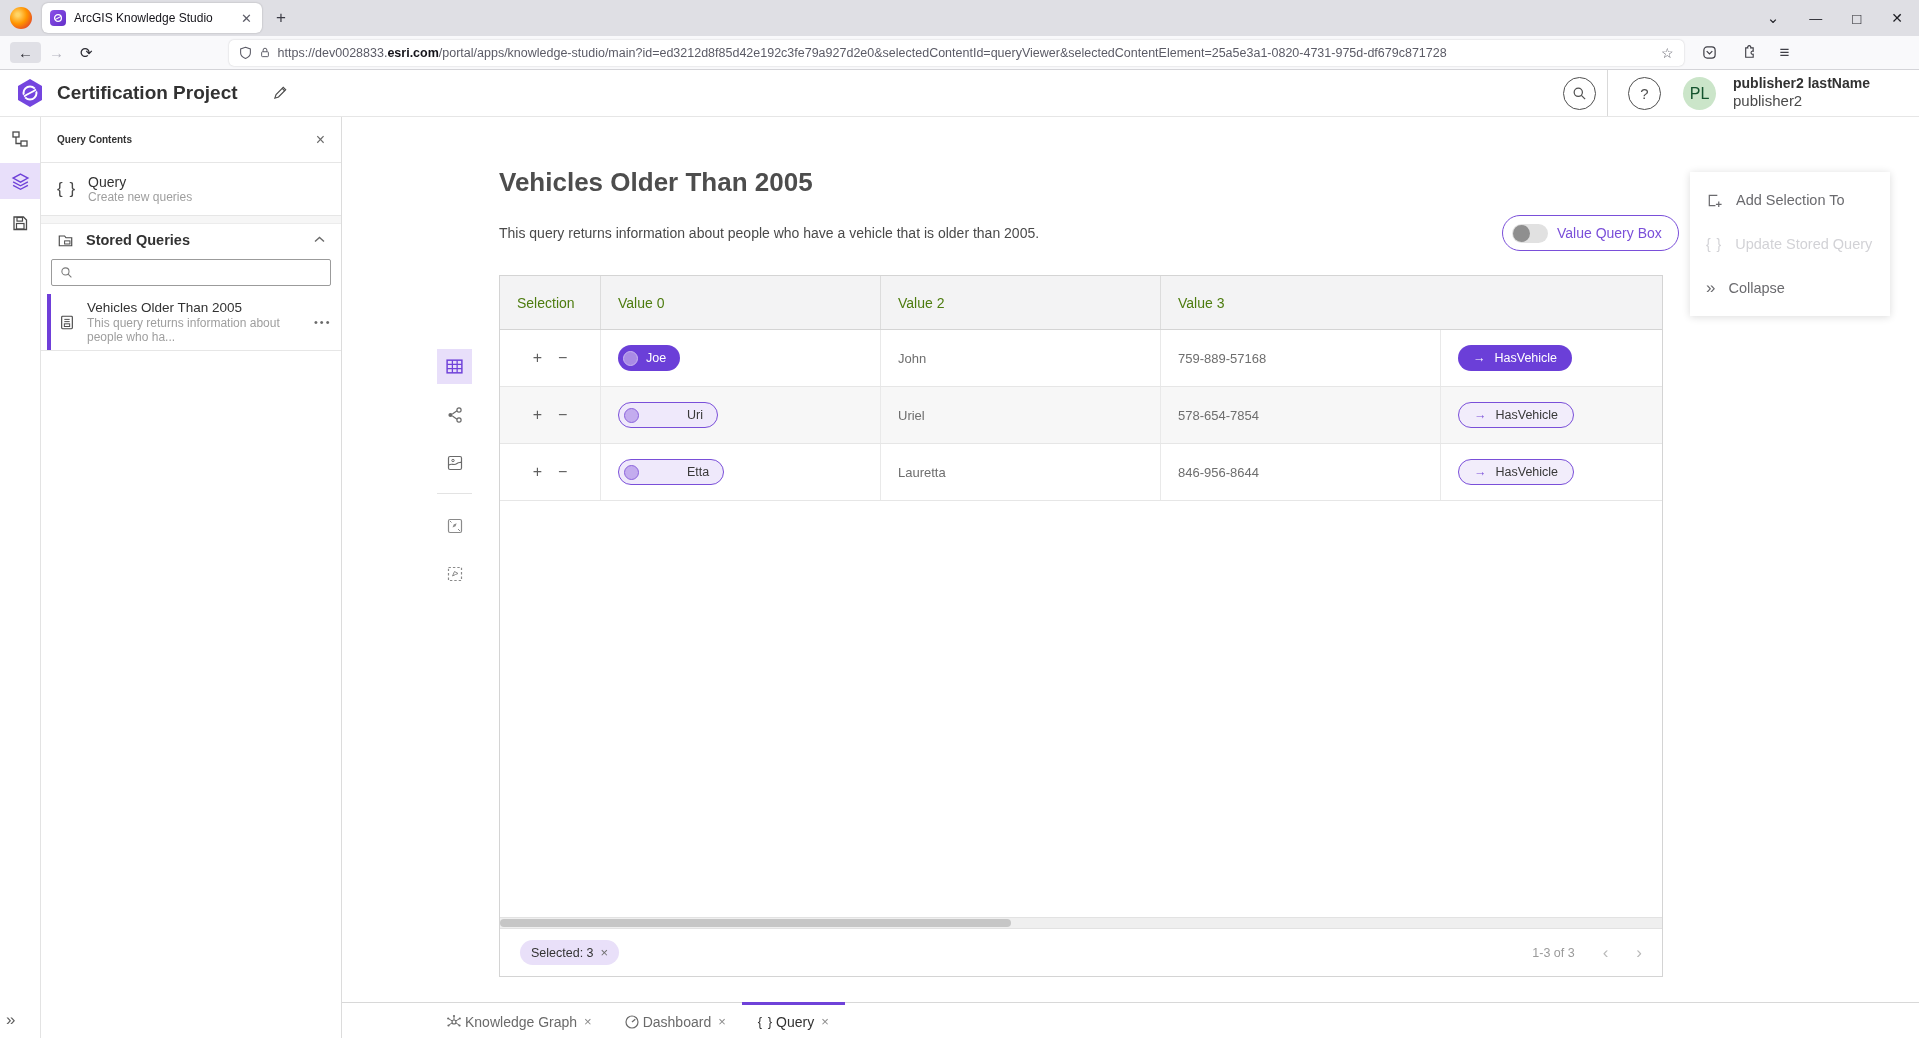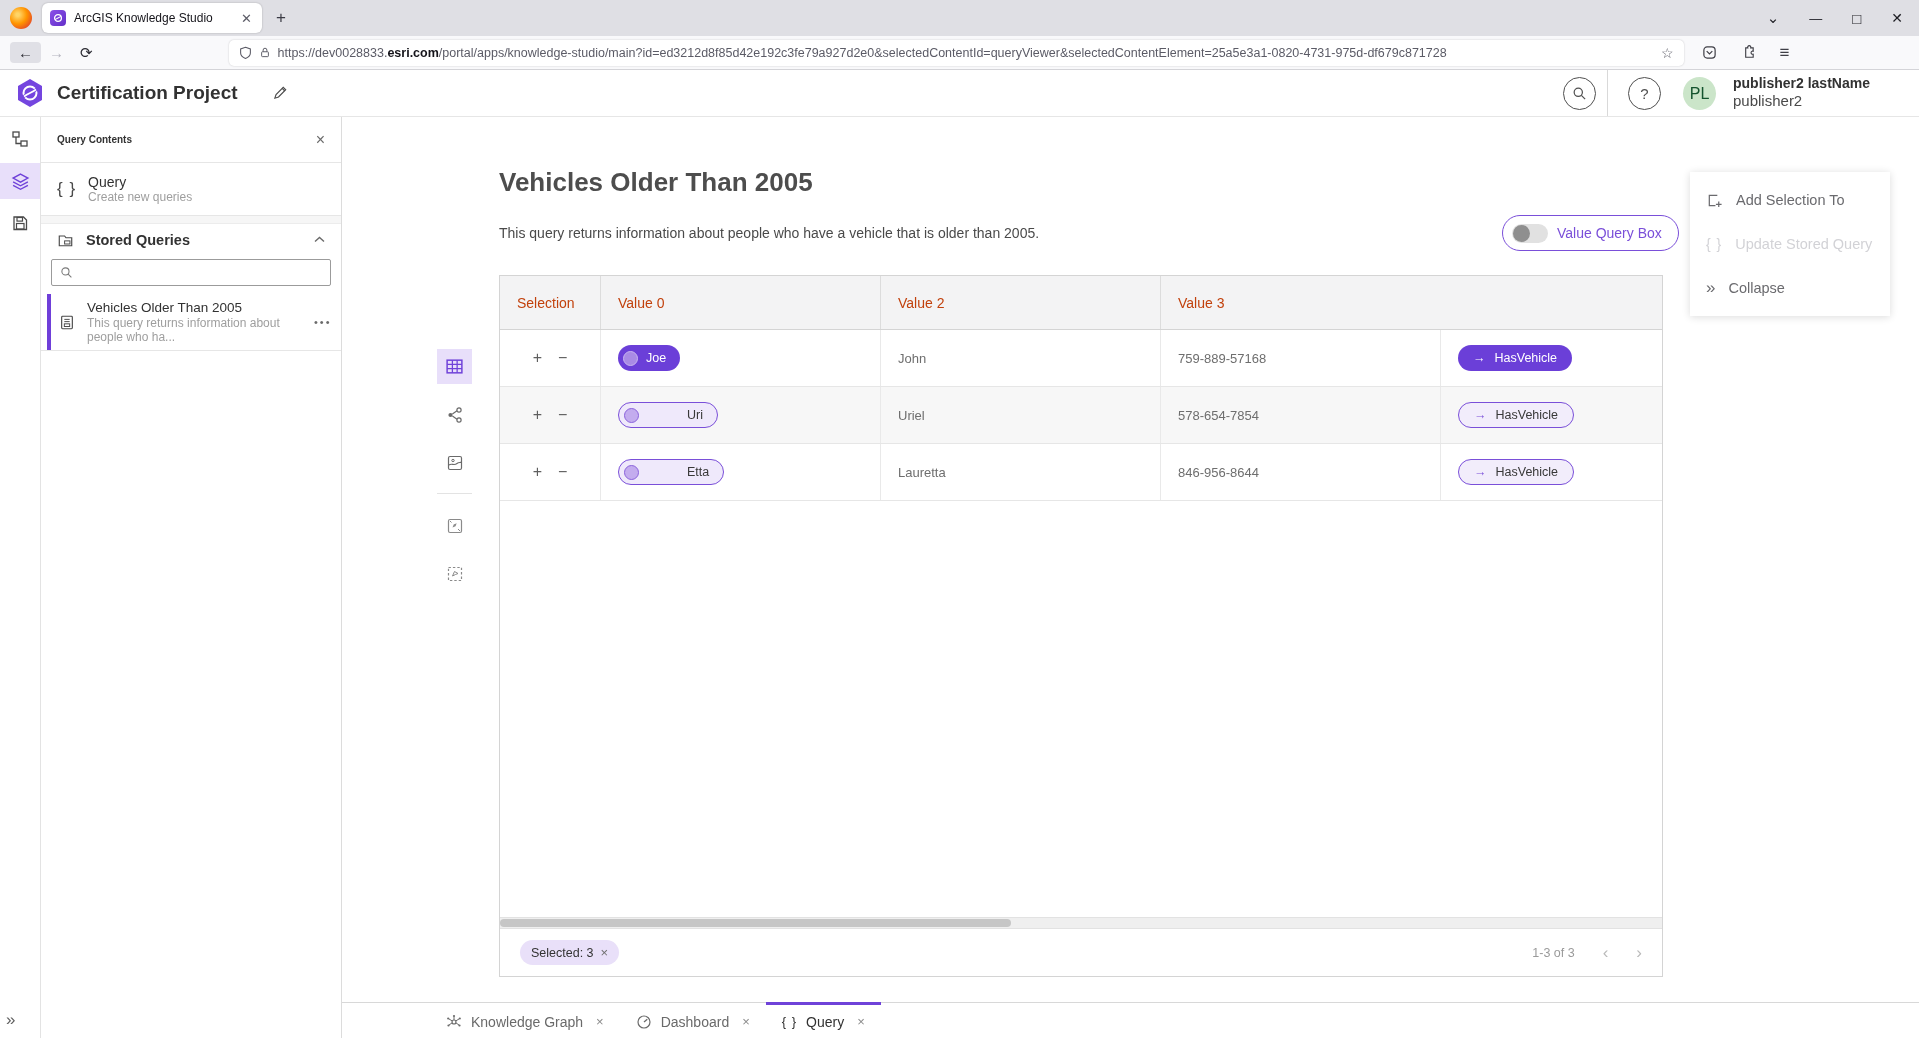--- a/index.html
+++ b/index.html
@@ -85,21 +85,21 @@
   .ctx-menu { position:absolute; left:1348px; top:55px; width:200px; background:#fff; box-shadow:0 1px 8px rgba(0,0,0,.14); padding:6px 0; }
   .ctx-item { height:44px; display:flex; align-items:center; gap:13px; padding:0 16px; font-size:14.5px; color:#6a6a6e; }
   .ctx-item.disabled { color:#d2d2d6; }
   .ctx-braces { font-size:14px; letter-spacing:1px; }
   .ctx-collapse-ic { font-size:17px; color:#6a6a6e; }
 
   
   .tbl { position:absolute; left:157px; top:158px; width:1164px; height:702px; border:1px solid #d4d4d4; display:flex; flex-direction:column; background:#fff; }
   .trow { display:grid; grid-template-columns:101px 280px 280px 280px 1fr; }
   .thead { height:54px; background:#f3f3f4; border-bottom:1px solid #d4d4d4; }
-  .thead .tcell { display:flex; align-items:center; font-size:14px; font-weight:500; color:#c2410c; padding:0 17px; border-right:1px solid #dcdcdc; }
+  .thead .tcell { display:flex; align-items:center; font-size:14px; font-weight:500; color:#4d7c0f; padding:0 17px; border-right:1px solid #dcdcdc; }
   .tbody-row { height:57px; border-bottom:1px solid #e6e6e6; }
   .tbody-row.alt { background:#f7f7f7; }
   .tbody-row .tcell { display:flex; align-items:center; padding:0 17px; border-right:1px solid #e9e9e9; font-size:13px; color:#6e6e6e; }
   .tcell.last { border-right:none; }
   .sel-cell { justify-content:center !important; gap:16px; }
   .pm-btn { font-size:16px; color:#5f5f5f; line-height:1; }
   .entity-pill { display:inline-flex; align-items:center; gap:8px; height:26px; border-radius:13px; padding:0 14px 0 5px; font-size:12.5px; }
   .entity-pill .dot { width:15px; height:15px; border-radius:50%; }
   .entity-pill.filled { background:#6b3fd8; color:#fff; }
   .entity-pill.filled .dot { background:#a98be5; border:1.5px solid #c9b6f0; }
@@ -115,21 +115,21 @@
   .hscroll .thumb { position:absolute; left:0; top:1px; height:8px; width:44%; background:#c6c6c6; border-radius:4px; }
   .tbl-footer { height:48px; border-top:1px solid #e2e2e2; display:flex; align-items:center; padding:0 20px; }
   .sel-chip { display:inline-flex; align-items:center; gap:7px; height:25px; border-radius:13px; background:#e9e0f9; padding:0 11px; font-size:12.5px; color:#333; }
   .sel-chip .chip-x { color:#707070; font-size:13px; }
   .pag { margin-left:auto; display:flex; align-items:center; gap:28px; }
   .pag-label { font-size:12.5px; color:#9a9a9a; }
   .pag-chev { font-size:17px; color:#bababa; line-height:1; }
 
   
   .tabbar { position:absolute; left:342px; top:1002px; width:1577px; height:36px; background:#fff; border-top:1px solid #d8d8d8; display:flex; padding-left:88px; }
-  .vtab { display:flex; align-items:center; gap:9px; padding:0 16px; font-size:14px; color:#6a6a6a; border-top:3px solid transparent; margin-top:-1px; }
+  .vtab { display:flex; align-items:center; gap:3px; padding:0 16px; font-size:14px; color:#6a6a6a; border-top:3px solid transparent; margin-top:-1px; }
   .vtab .vx { color:#8a8a8a; font-size:13px; margin-left:4px; }
   .vtab.active { border-top-color:#6f42d9; color:#323232; }
   .vtab .vbraces { font-size:13px; letter-spacing:1px; }
   svg { display:block; }
 </style>
 </head>
 <body>
 
 <div class="screen">
 

